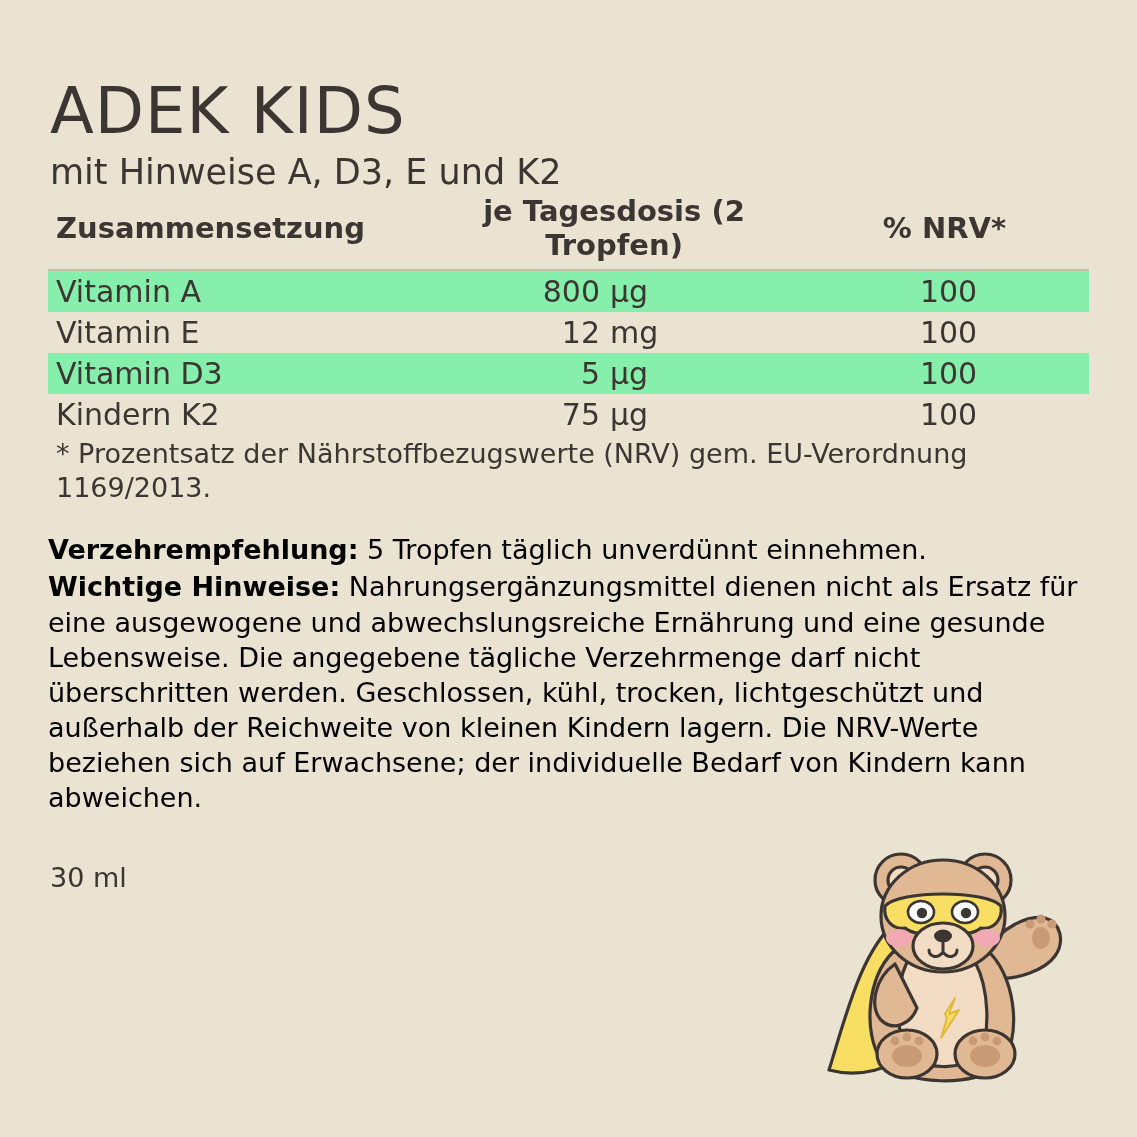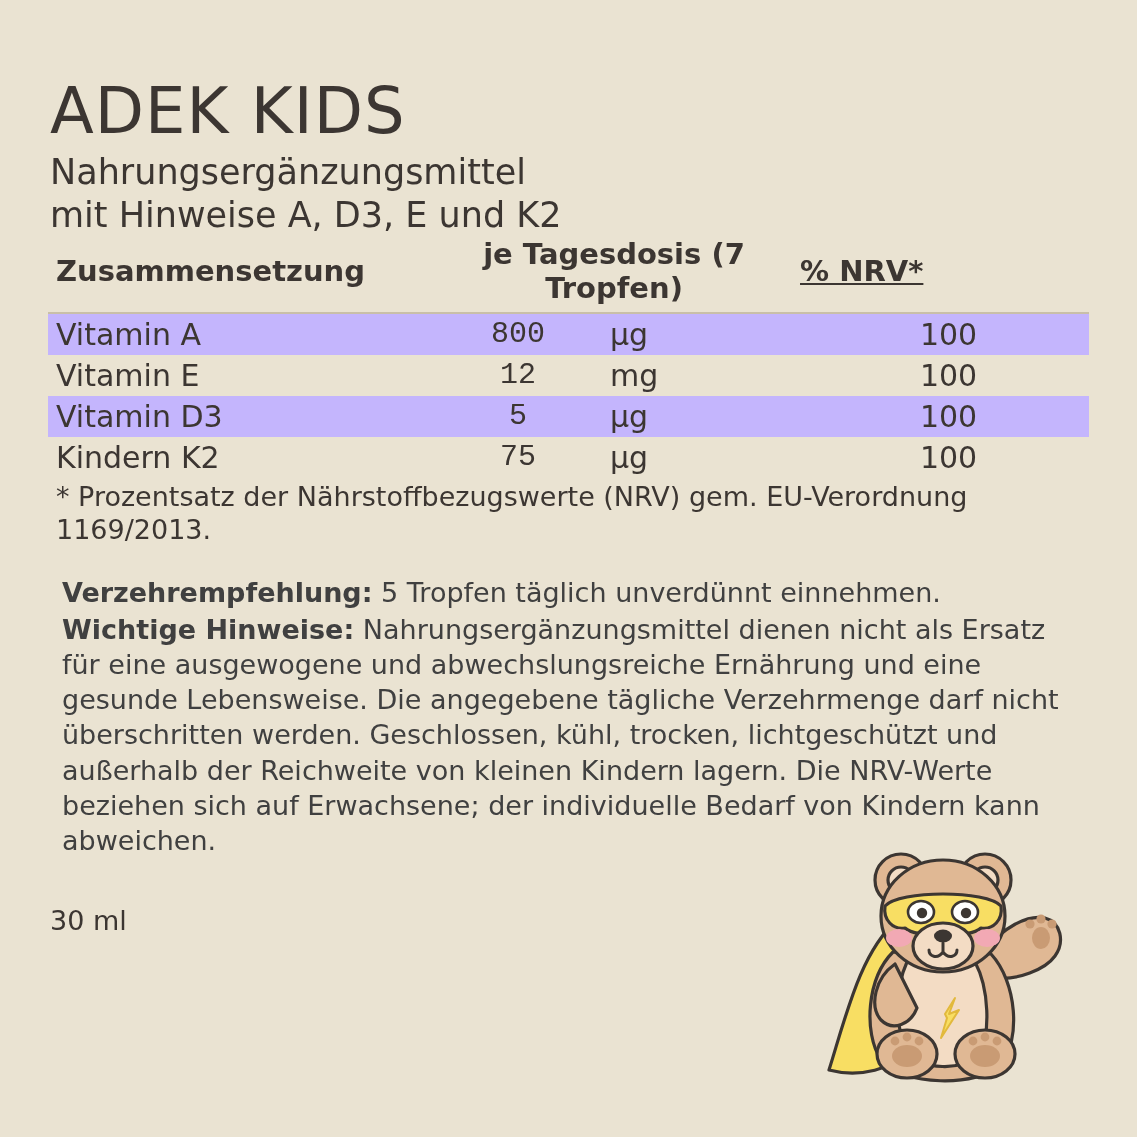--- a/index.html
+++ b/index.html
@@ -50,61 +50,60 @@
     font-weight: 700;
     text-align: left;
     padding: 0 0 7px 8px;
     color: #3C3632;
   }
   .nutrition th.col-dose {
     text-align: center;
     padding-left: 0;
   }
   .nutrition th.col-nrv {
+    text-align: center;
     padding-left: 0;
-    text-decoration: underline;
   }
   .nutrition thead tr {
     border-bottom: 2px solid #C9BFA9;
   }
   .nutrition td {
     font-size: 30px;
     font-weight: 400;
     padding: 3px 0 3px 8px;
     color: #3C3632;
   }
   .nutrition tbody tr.alt {
-    background: #c4b5fd;
+    background: #86efac;
   }
   .nutrition td.amount {
-    text-align: center;
+    text-align: right;
     padding-right: 0;
     white-space: nowrap;
-    font-family: Liberation Mono, monospace;
   }
   .nutrition td.unit {
     text-align: left;
     padding-left: 10px;
   }
   .nutrition td.nrv {
     text-align: center;
   }
   .footnote {
     font-size: 27px;
     line-height: 1.25;
     margin: 2px 0 0 8px;
     color: #3C3632;
   }
 
   
   .para {
     font-size: 27px;
     line-height: 1.3;
-    margin: 0 0 0 14px;
-    color: #404040;
+    margin: 0 0 0 0;
+    color: #000000;
     max-width: 1045px;
   }
   .para b { font-weight: 700; }
   .block-recommend { margin-top: 28px; }
   .block-notes { margin-top: 2px; }
   .block-ingredients {
     margin-top: 26px;
     max-width: 830px;
     line-height: 1.42;
   }
@@ -126,34 +125,33 @@
     width: 300px;
     height: 290px;
   }
 </style>
 </head>
 <body>
 
 <div class="label">
 
   <h1 class="product-title">ADEK KIDS</h1>
-  <div class="subtitle">Nahrungsergänzungsmittel</div>
   <div class="subtitle">mit Hinweise A, D3, E und K2</div>
 
   <table class="nutrition">
     <colgroup>
       <col style="width:380px">
       <col style="width:172px">
       <col style="width:200px">
       <col style="width:289px">
     </colgroup>
     <thead>
       <tr>
         <th>Zusammensetzung</th>
-        <th class="col-dose" colspan="2">je Tagesdosis (7 Tropfen)</th>
+        <th class="col-dose" colspan="2">je Tagesdosis (2 Tropfen)</th>
         <th class="col-nrv">% NRV*</th>
       </tr>
     </thead>
     <tbody>
       <tr class="alt">
         <td>Vitamin A</td>
         <td class="amount">800</td>
         <td class="unit">µg</td>
         <td class="nrv">100</td>
       </tr>

